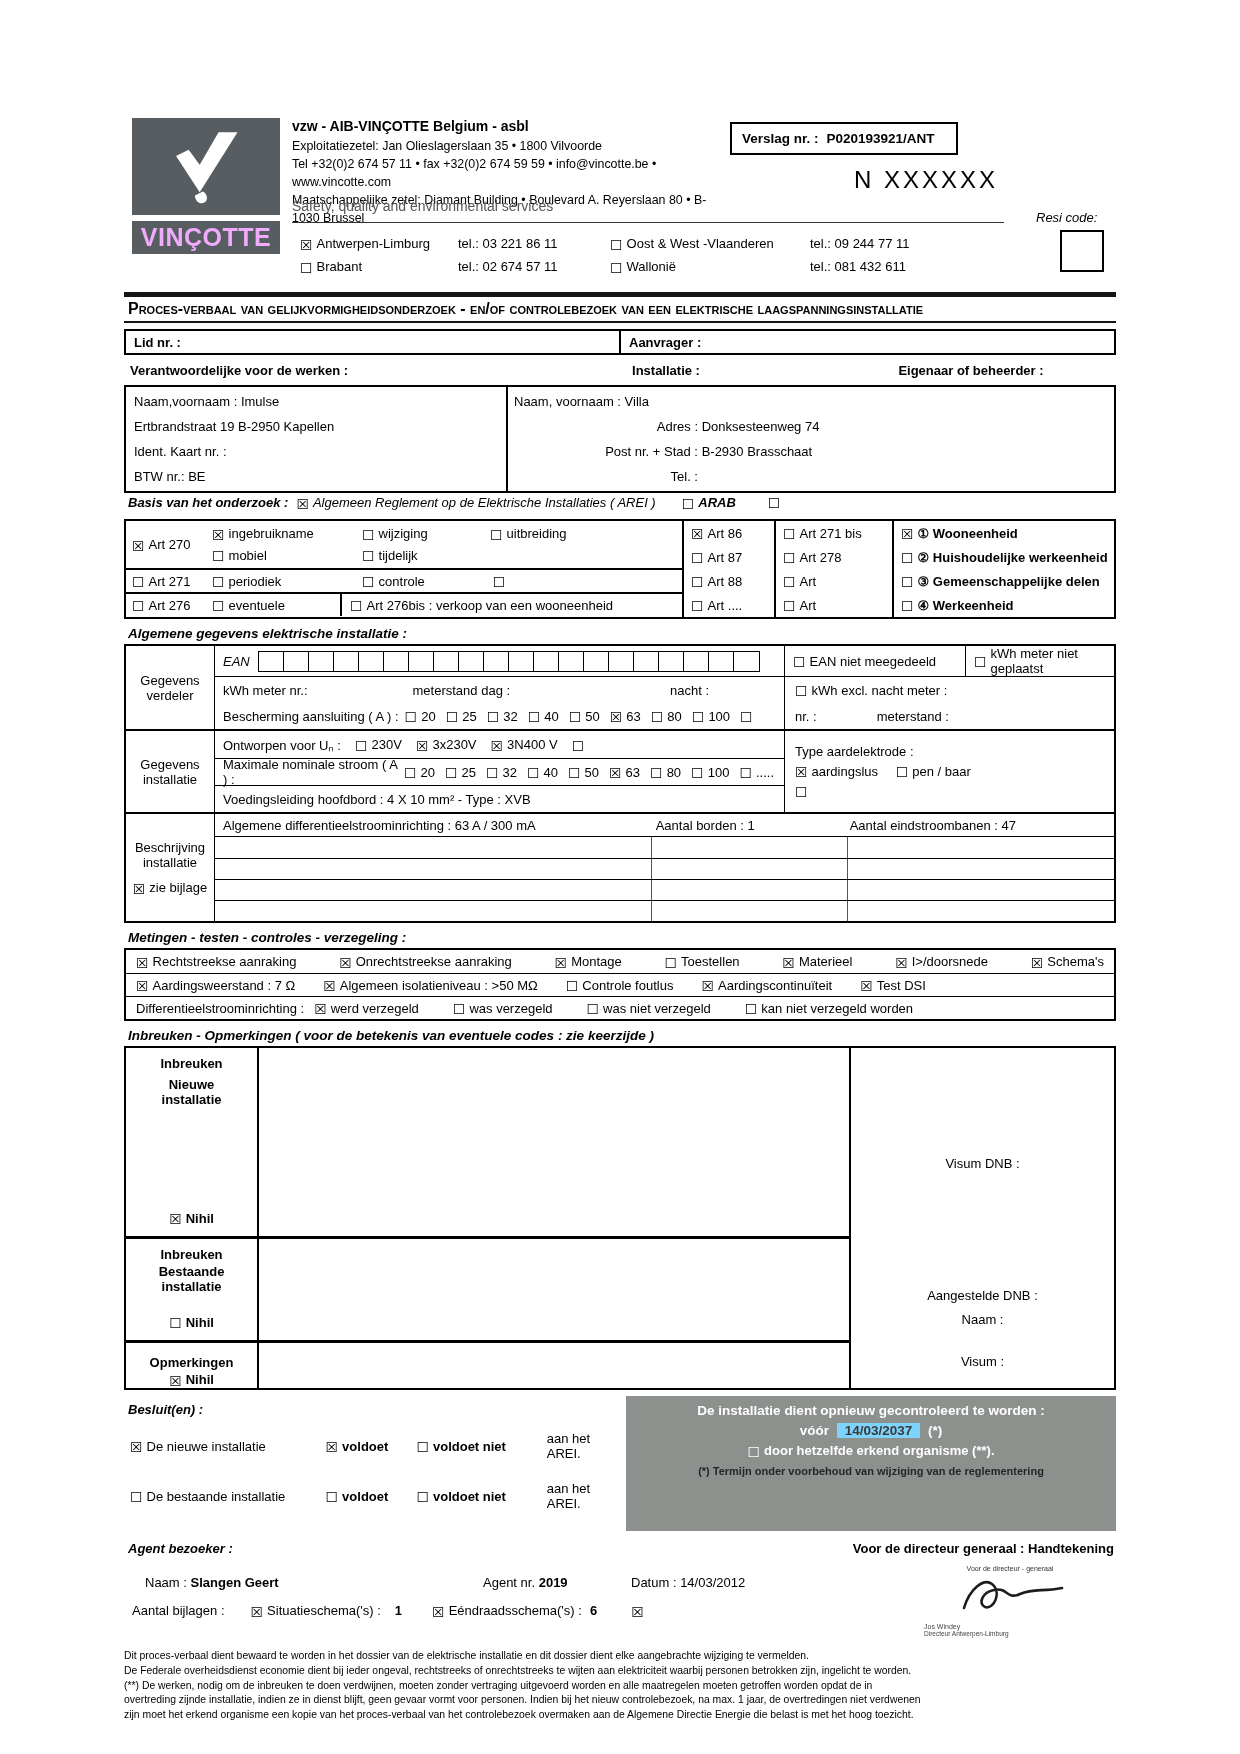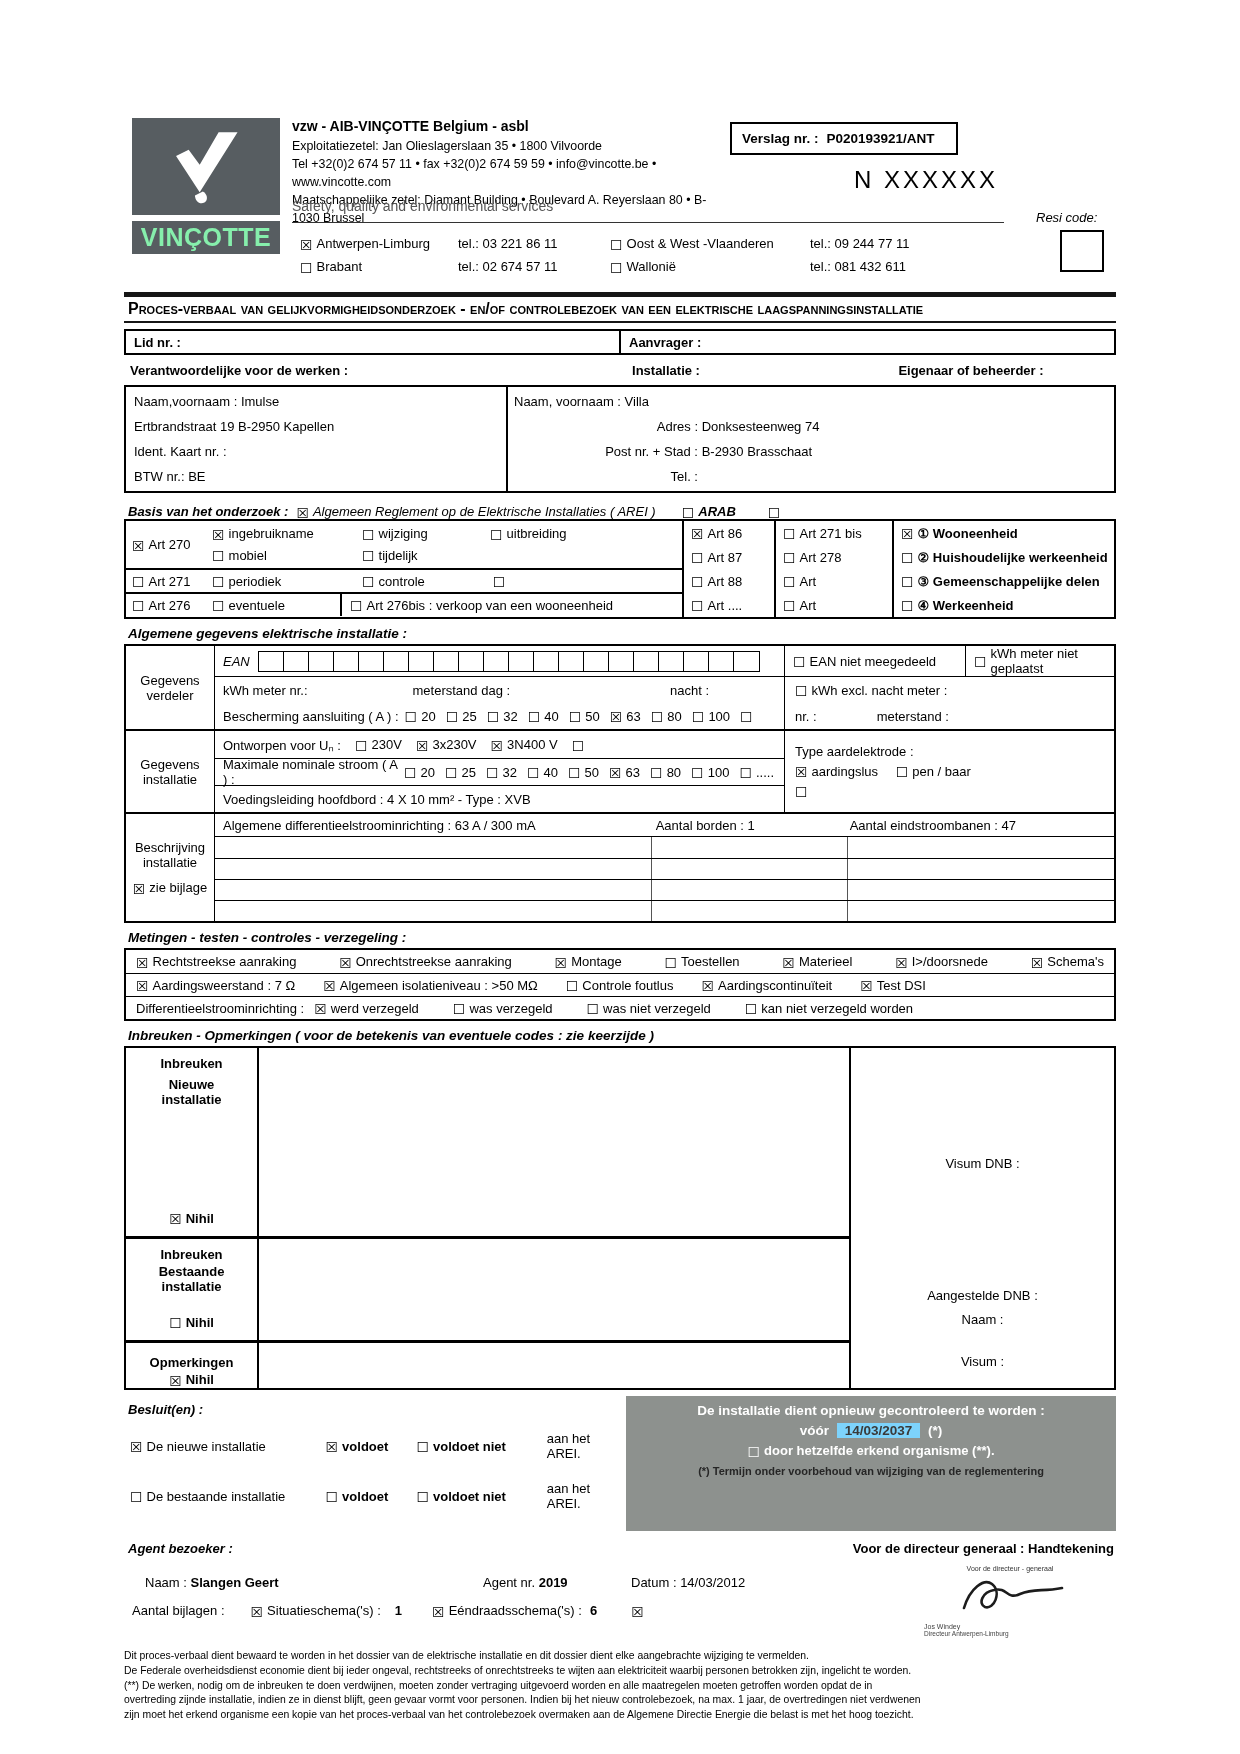--- a/index.html
+++ b/index.html
@@ -12,21 +12,21 @@
 
   .cb { font-family:"DejaVu Sans", sans-serif; font-size:14px; line-height:1; margin-right:4px; display:inline-block; transform:translateY(1px); }
   .b { font-weight:bold; }
   .i { font-style:italic; }
   .bi { font-weight:bold; font-style:italic; }
 
   
   .header { position:relative; height:182px; }
   .logo { position:absolute; left:8px; top:8px; width:148px; }
   .logo-box { width:148px; height:97px; background:#575d61; display:flex; align-items:center; justify-content:center; }
-  .logo-band { margin-top:6px; width:148px; height:33px; background:#575d61; color:#86efac; font-weight:bold;
+  .logo-band { margin-top:6px; width:148px; height:33px; background:#575d61; color:#f0abfc; font-weight:bold;
                font-size:25px; text-align:center; line-height:33px; letter-spacing:0.5px; font-family:"Liberation Sans",sans-serif; }
   .org-block { position:absolute; left:168px; top:8px; width:430px; }
   .org-name { font-weight:bold; font-size:14px; margin-bottom:4px; }
   .org-line { font-size:12.4px; line-height:1.45; }
   .tagline { position:absolute; left:168px; top:88px; font-size:14px; color:#555; }
   .head-rule { position:absolute; left:168px; top:112px; width:712px; border-bottom:1.5px solid #333; }
   .verslag-box { position:absolute; left:606px; top:12px; width:228px; height:33px; border:2px solid #000;
                  font-weight:bold; font-size:13.5px; display:flex; align-items:center; padding-left:10px; gap:8px; }
   .n-number { position:absolute; left:730px; top:56px; font-size:24px; letter-spacing:3px; }
   .resi-label { position:absolute; left:912px; top:100px; font-style:italic; font-size:13px; }
@@ -48,21 +48,21 @@
   .party-box { border:2px solid #000; display:flex; }
   .party-left { width:382px; border-right:2px solid #000; padding:2px 0 2px 8px; }
   .party-left div { height:25px; line-height:25px; }
   .party-right { flex:1; padding:2px 0; }
   .party-right .prow { height:25px; line-height:25px; }
   .pr-label { display:inline-block; }
   .pr-label.ind { width:190px; text-align:right; }
   .pr-label.first { padding-left:6px; }
 
   
-  .basis-row { height:24px; display:flex; align-items:flex-end; gap:8px; margin-top:2px; padding-left:4px; }
+  .basis-row { height:24px; display:flex; align-items:flex-start; gap:8px; margin-top:2px; padding-left:4px; }
 
   
   .art-box { border:2px solid #000; display:flex; }
   .art-left { width:558px; border-right:2px solid #000; display:flex; flex-direction:column; }
   .art-rowA { display:flex; height:47px; }
   .art-lab { width:86px; display:flex; align-items:center; padding-left:6px; flex:none; }
   .art-optsA { flex:1; display:flex; flex-direction:column; justify-content:space-around; padding:2px 0; }
   .art-line { display:flex; }
   .art-line .opt { display:inline-flex; align-items:center; }
   .w150 { width:150px; } .w128 { width:128px; }

